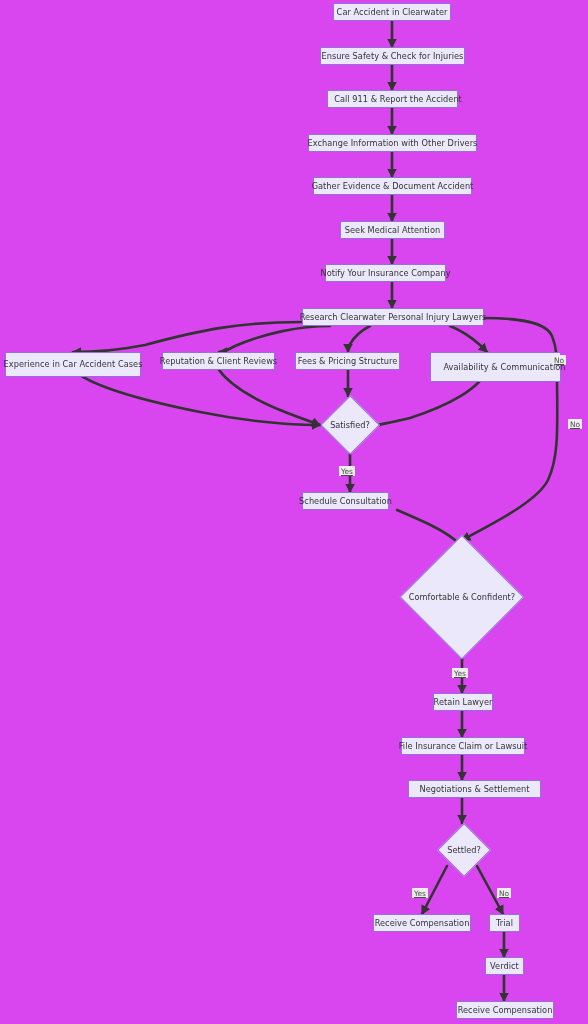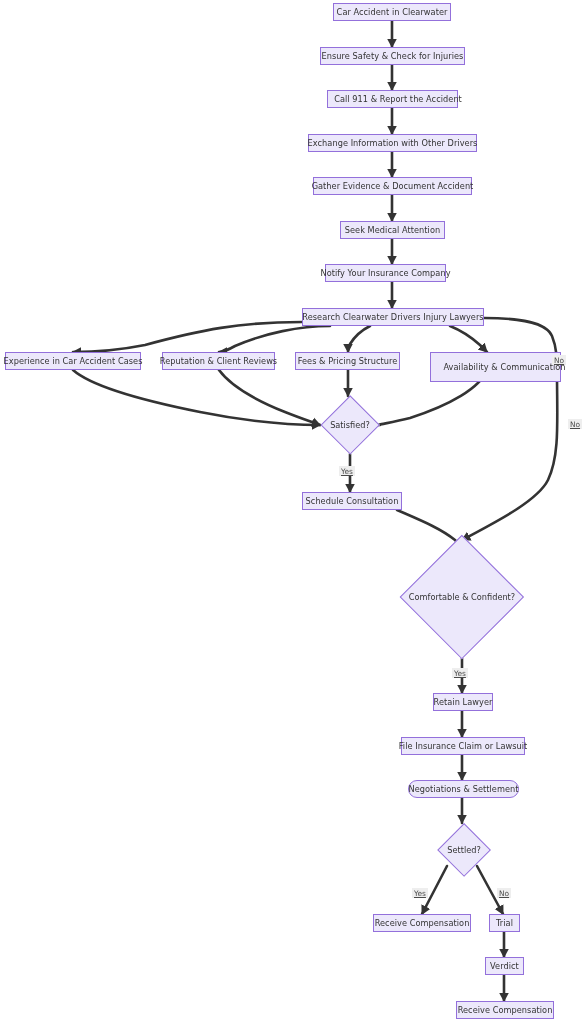--- a/index.html
+++ b/index.html
@@ -4,21 +4,21 @@
 <style>
   html, body {
     margin: 0;
     padding: 0;
     background: #4a7050;
   }
   #canvas {
     position: relative;
     width: 588px;
     height: 1024px;
-    background: #ffffff;
+    background: #d946ef;
     overflow: hidden;
     font-family: "DejaVu Sans", sans-serif;
   }
   svg#edges {
     position: absolute;
     left: 0;
     top: 0;
     width: 588px;
     height: 1024px;
   }
@@ -119,33 +119,33 @@
       </g>
   </svg>
   <div id="node-layer">
       <div class="node" style="left: 333px; top: 3px; width: 118px; height: 18px;">Car Accident in Clearwater</div>
       <div class="node" style="left: 320px; top: 47px; width: 145px; height: 18px;">Ensure Safety &amp; Check for Injuries</div>
       <div class="node" style="left: 327px; top: 90px; width: 131px; height: 18px; padding-left: 11px;">Call 911 &amp; Report the Accident</div>
       <div class="node" style="left: 308px; top: 134px; width: 169px; height: 18px;">Exchange Information with Other Drivers</div>
       <div class="node" style="left: 313px; top: 177px; width: 159px; height: 18px;">Gather Evidence &amp; Document Accident</div>
       <div class="node" style="left: 340px; top: 221px; width: 105px; height: 18px;">Seek Medical Attention</div>
       <div class="node" style="left: 325px; top: 264px; width: 121px; height: 18px;">Notify Your Insurance Company</div>
-      <div class="node" style="left: 302px; top: 308px; width: 182px; height: 18px;">Research Clearwater Drivers Injury Lawyers</div>
-      <div class="node" style="left: 5px; top: 352px; width: 136px; height: 18px;">Experience in Car Accident Cases</div>
+      <div class="node" style="left: 302px; top: 308px; width: 182px; height: 18px;">Research Clearwater Personal Injury Lawyers</div>
+      <div class="node" style="left: 5px; top: 352px; width: 136px; height: 25px;">Experience in Car Accident Cases</div>
       <div class="node" style="left: 162px; top: 352px; width: 113px; height: 18px;">Reputation &amp; Client Reviews</div>
       <div class="node" style="left: 295px; top: 352px; width: 105px; height: 18px;">Fees &amp; Pricing Structure</div>
       <div class="node" style="left: 430px; top: 352px; width: 131px; height: 30px; padding-left: 18px;">Availability &amp; Communication</div>
       <div class="diamond" style="left: 328.787px; top: 403.787px; width: 42.4264px; height: 42.4264px;"></div>
       <div class="diamond-label" style="left: 300px; top: 419px; width: 100px; height: 12px;">Satisfied?</div>
-      <div class="node" style="left: 302px; top: 492px; width: 100px; height: 18px; text-align: right;">Schedule Consultation</div>
+      <div class="node" style="left: 302px; top: 492px; width: 87px; height: 18px; text-align: right;">Schedule Consultation</div>
       <div class="diamond" style="left: 418.159px; top: 553.159px; width: 87.6812px; height: 87.6812px;"></div>
       <div class="diamond-label" style="left: 380px; top: 591px; width: 164px; height: 12px;">Comfortable &amp; Confident?</div>
       <div class="node" style="left: 433px; top: 693px; width: 60px; height: 18px;">Retain Lawyer</div>
       <div class="node" style="left: 401px; top: 737px; width: 124px; height: 18px;">File Insurance Claim or Lawsuit</div>
-      <div class="node" style="left: 408px; top: 780px; width: 111px; height: 18px; border-radius: 9px;">Negotiations &amp; Settlement</div>
+      <div class="node" style="left: 408px; top: 780px; width: 133px; height: 18px;">Negotiations &amp; Settlement</div>
       <div class="diamond" style="left: 444.908px; top: 830.908px; width: 38.1838px; height: 38.1838px;"></div>
       <div class="diamond-label" style="left: 417px; top: 844px; width: 94px; height: 12px;">Settled?</div>
       <div class="node" style="left: 373px; top: 914px; width: 98px; height: 18px;">Receive Compensation</div>
       <div class="node" style="left: 489px; top: 914px; width: 31px; height: 18px;">Trial</div>
       <div class="node" style="left: 485px; top: 957px; width: 39px; height: 18px;">Verdict</div>
       <div class="node" style="left: 456px; top: 1001px; width: 98px; height: 18px;">Receive Compensation</div>
     </div>
   <div id="label-layer">
       <div class="edge-label" style="left: 552px; top: 355px;">No</div>
       <div class="edge-label" style="left: 568px; top: 419px;">No</div>

